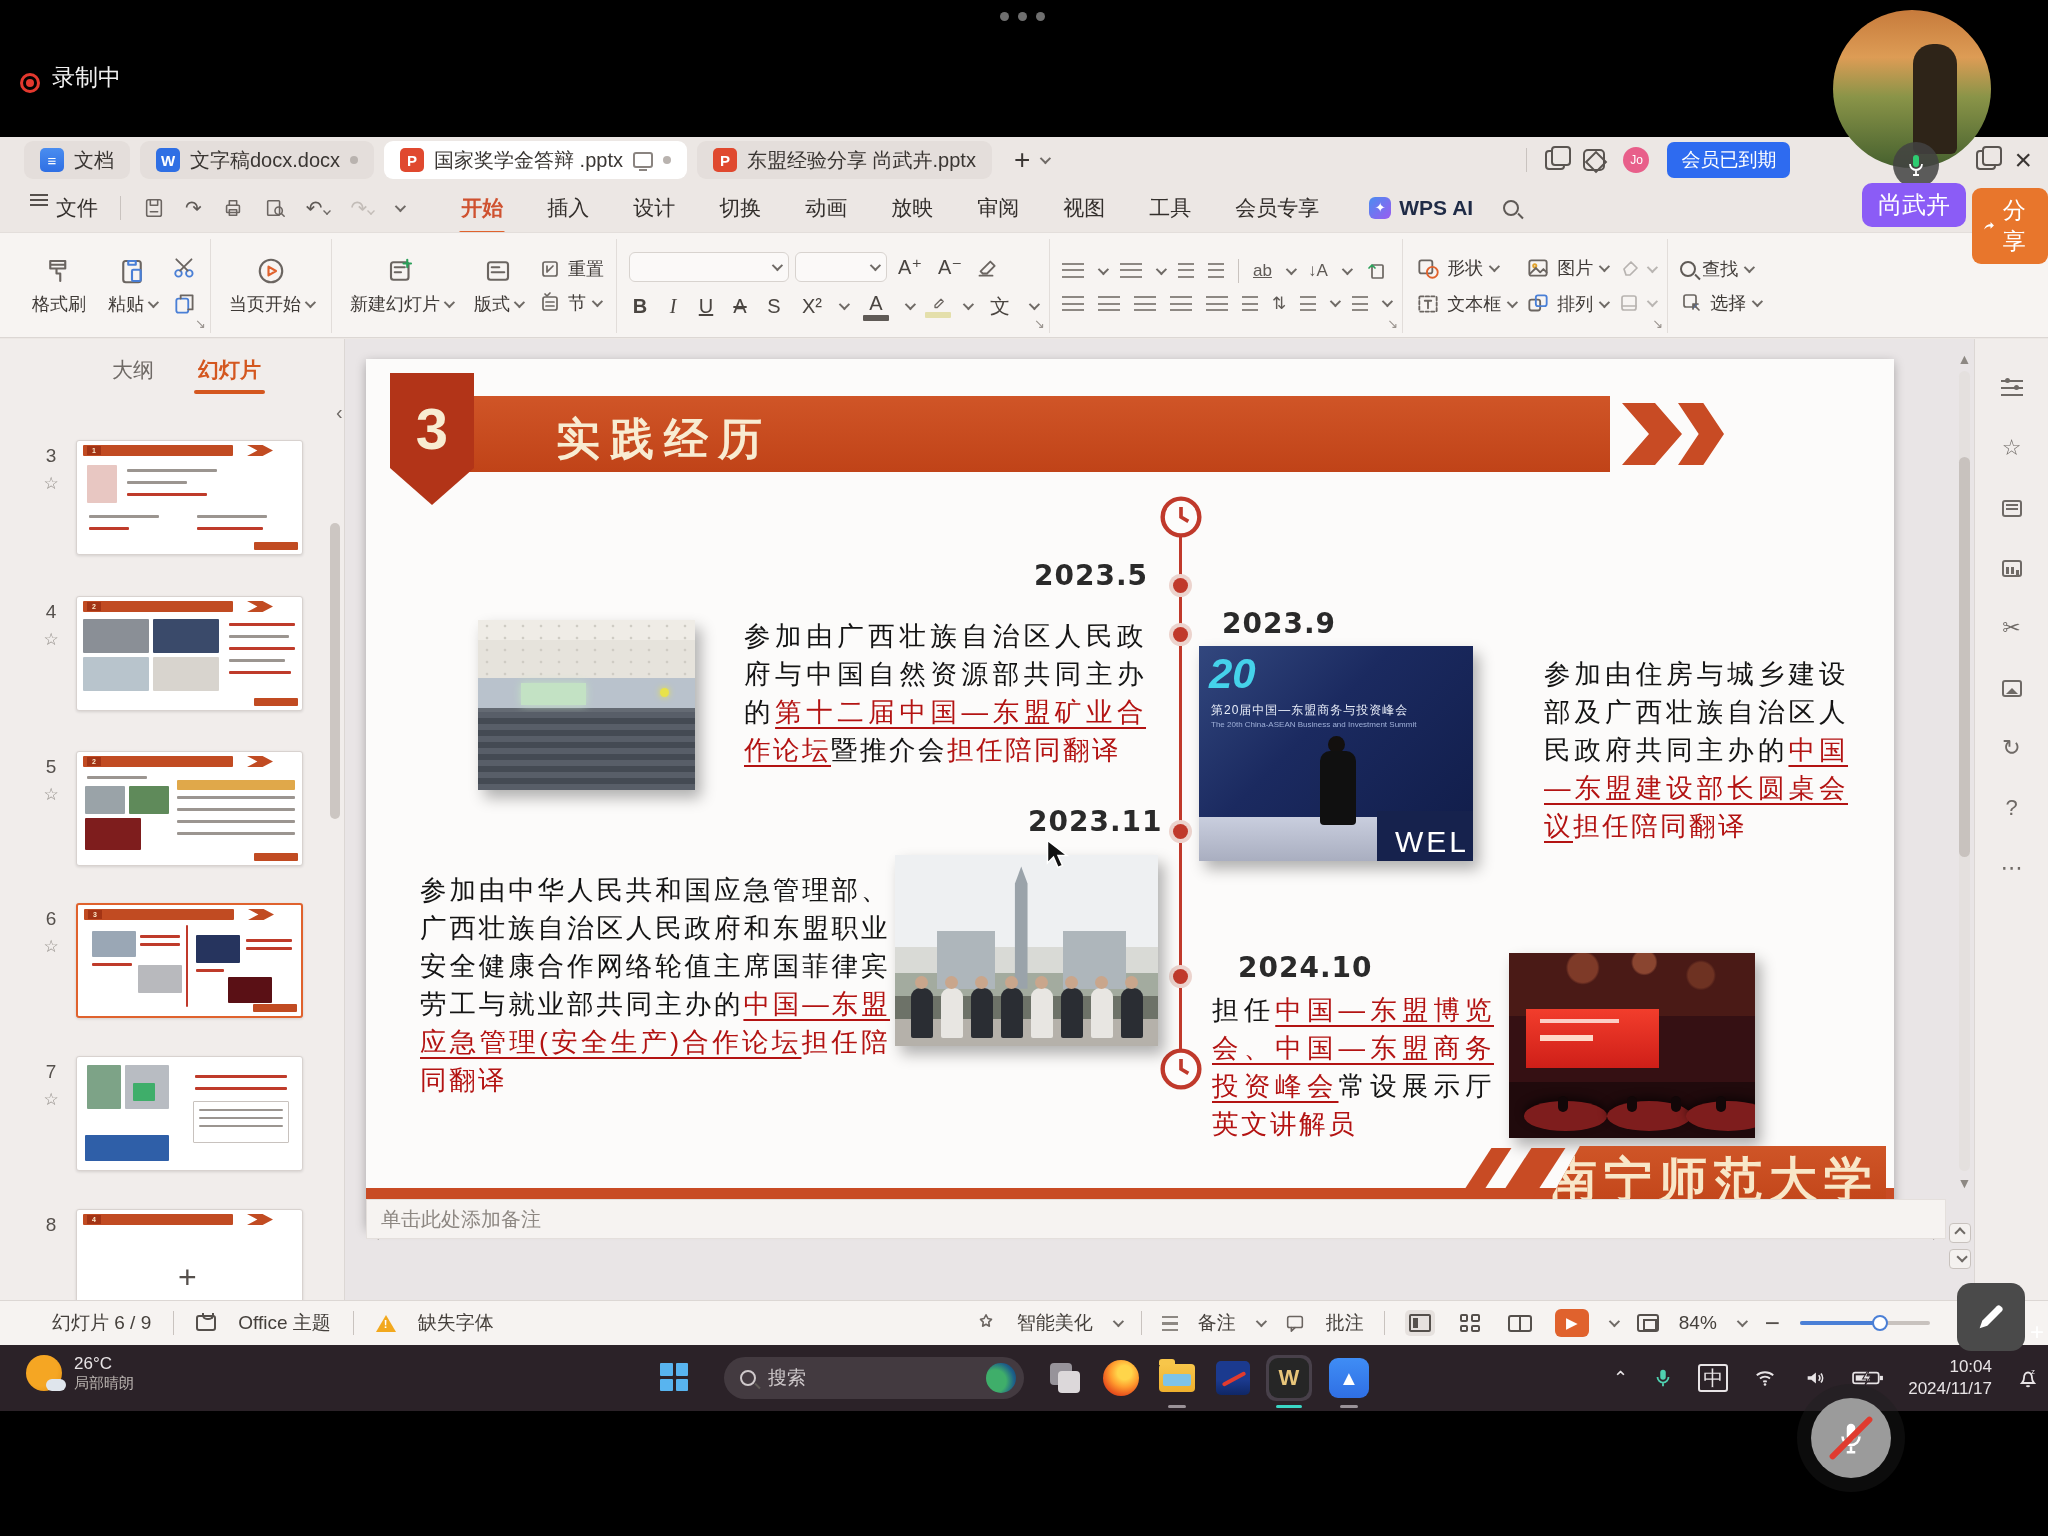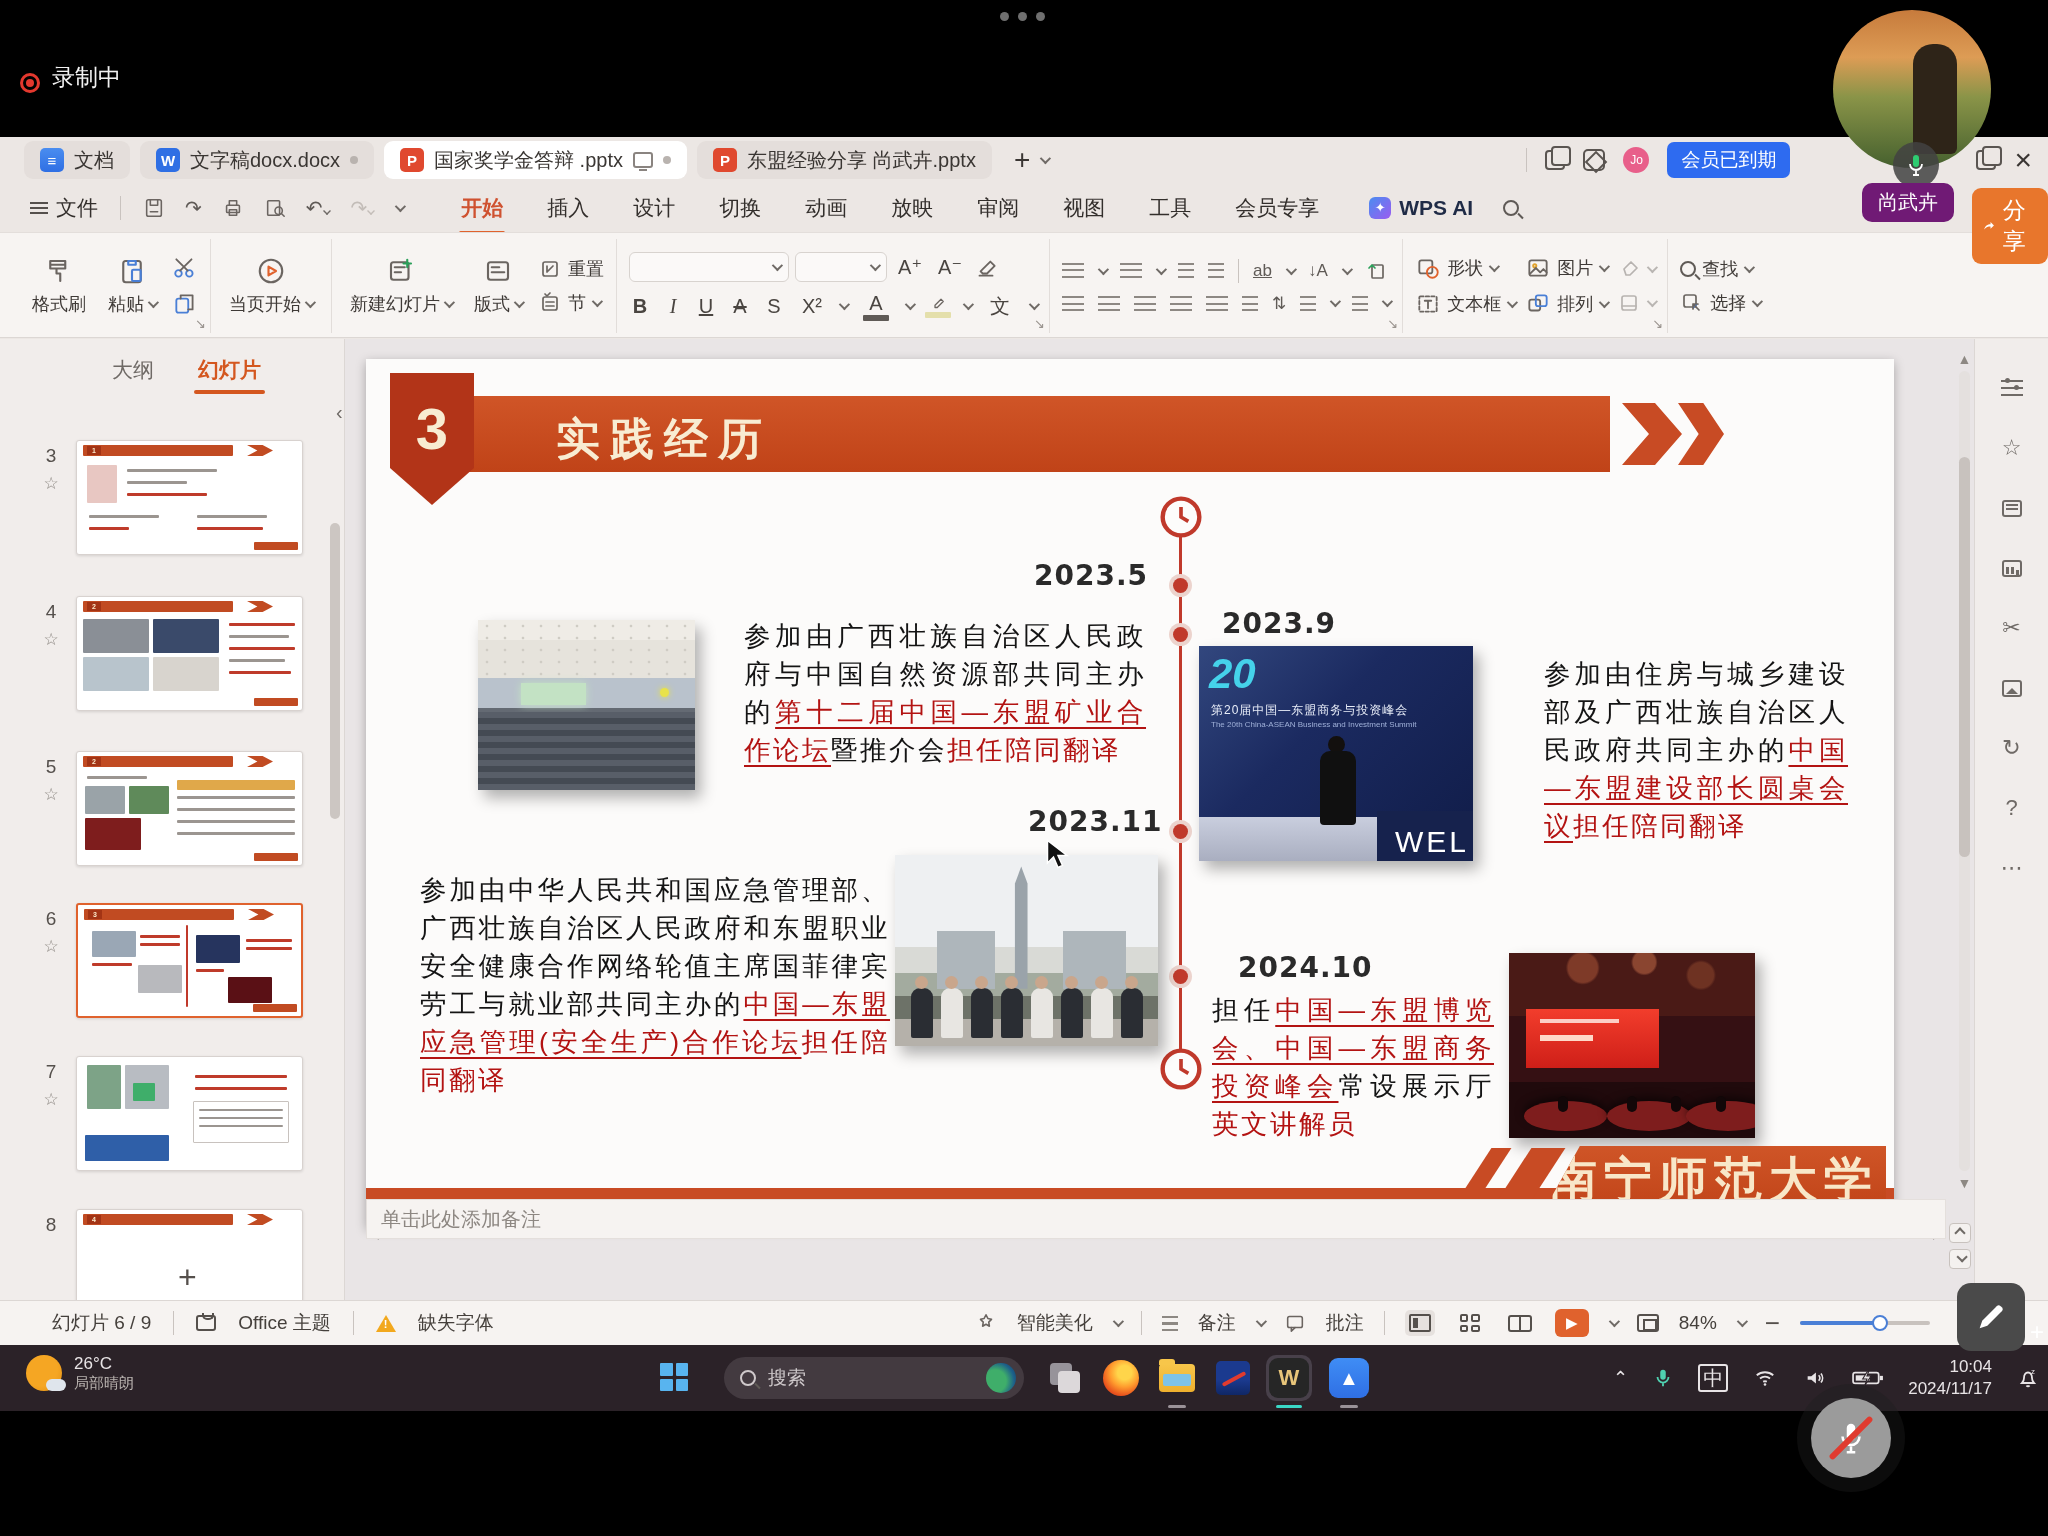--- a/index.html
+++ b/index.html
@@ -30,21 +30,21 @@
 .vline{width:1px;height:24px;background:#c9c3bf}
 .ic-restore{width:20px;height:20px;border:2px solid #5a5551;border-radius:4px;position:relative}
 .ic-restore::after{content:'';position:absolute;left:4px;top:-6px;width:16px;height:16px;border:2px solid #5a5551;border-radius:4px;background:#ece7e4}
 .ic-box{width:22px;height:22px;border:2px solid #5a5551;border-radius:5px;transform:rotate(0);position:relative}
 .ic-box::after{content:'';position:absolute;left:3px;top:3px;width:12px;height:12px;border:2px solid #5a5551;transform:rotate(45deg)}
 .avatarjo{width:26px;height:26px;border-radius:50%;background:#e85f8a;color:#fff;font-size:12px;display:flex;align-items:center;justify-content:center}
 .btn-member{background:#2e6bf0;color:#fff;font-size:19px;border-radius:7px;padding:5px 14px}
 .xclose{font-size:30px;color:#3a3633;line-height:20px}
 
 .menubar{position:absolute;left:0;top:46px;width:100%;height:49px;display:flex;align-items:center;font-size:21px;color:#332f2c}
-.mfile{display:flex;align-items:center;gap:8px;margin-left:30px}
+.mfile{display:flex;align-items:flex-start;gap:8px;margin-left:30px}
 .burger{width:18px;height:12px;border-top:2px solid #55504c;border-bottom:2px solid #55504c;position:relative}
 .burger::after{content:'';position:absolute;left:0;top:3px;width:18px;height:2px;background:#55504c}
 .micons{display:flex;align-items:center;gap:20px;margin-left:22px;color:#5f5a56;font-size:20px}
 .mtabs{display:flex;gap:40px;margin-left:56px}
 .mtab{padding:6px 2px;position:relative}
 .mtab.on{color:#cf5230;font-weight:700}
 .mtab.on::after{content:'';position:absolute;left:0;right:0;bottom:-6px;height:3px;background:#e0622d;border-radius:2px}
 .wpsai{display:flex;align-items:center;gap:8px;margin-left:48px;font-weight:700;color:#1f2b46}
 .aiicon{width:22px;height:22px;border-radius:6px;background:linear-gradient(135deg,#4a8df0,#9b5cf0);color:#fff;font-size:13px;display:flex;align-items:center;justify-content:center}
 .mag{position:relative;width:16px;height:16px;border:2px solid #5f5a56;border-radius:50%}
@@ -198,21 +198,21 @@
 .wpsico{width:40px;height:40px;border-radius:9px;background:#262626;display:flex;align-items:center;justify-content:center;color:#e8c57a;font-weight:700;font-size:22px}
 .wpson{background:#48404a;border-radius:10px}
 .meet{width:40px;height:40px;border-radius:9px;background:linear-gradient(180deg,#3f8df5,#2f6fe4);display:flex;align-items:center;justify-content:center;color:#fff;font-size:20px;font-weight:700}
 .tray{position:absolute;right:8px;top:0;height:66px;display:flex;align-items:center;gap:24px;color:#e8e4e6}
 .clockblk{display:flex;flex-direction:column;align-items:flex-end;line-height:1.3;font-size:17px}
 .imebox{font-size:20px;border:2px solid #e8e4e6;border-radius:3px;padding:0 3px;line-height:24px}
 
 .webcam{left:1833px;top:10px;width:158px;height:158px;border-radius:50%;overflow:hidden;background:linear-gradient(180deg,#c77b3c 0%,#dd9c55 30%,#8a9448 55%,#45602e 100%);z-index:55}
 .webcam i{position:absolute;right:34px;top:34px;width:44px;height:110px;border-radius:20px 20px 6px 6px;background:#2e2418}
 .mictop{left:1893px;top:142px;width:46px;height:46px;border-radius:50%;background:rgba(66,66,66,.85);display:flex;align-items:center;justify-content:center;z-index:60}
-.tooltip{left:1862px;top:183px;background:#701a75;color:#fff;font-size:20px;padding:6px 16px;border-radius:10px;z-index:62}
+.tooltip{left:1862px;top:183px;background:#8b5cf6;color:#fff;font-size:24px;padding:6px 16px;border-radius:10px;z-index:62}
 .sharebtn{left:1972px;top:188px;background:#e8762c;color:#fff;font-size:23px;padding:7px 14px 7px 10px;border-radius:9px;display:flex;align-items:center;gap:7px;z-index:61}
 .penpanel{left:1957px;top:1283px;width:68px;height:68px;background:#4a4a4a;border-radius:14px;display:flex;align-items:center;justify-content:center;z-index:58}
 .penplus{left:2030px;top:1318px;color:#fff;font-size:24px;z-index:59}
 .mute{left:1797px;top:1384px;width:108px;height:108px;border-radius:50%;background:rgba(30,30,30,.4);display:flex;align-items:center;justify-content:center;z-index:65}
 .mute .inner{width:80px;height:80px;border-radius:50%;background:#9b9b9b;display:flex;align-items:center;justify-content:center;position:relative}
 .mute .slash{position:absolute;width:6px;height:58px;background:#e03b2f;border-radius:3px;transform:rotate(45deg)}
 </style>
 </head>
 <body>
 

